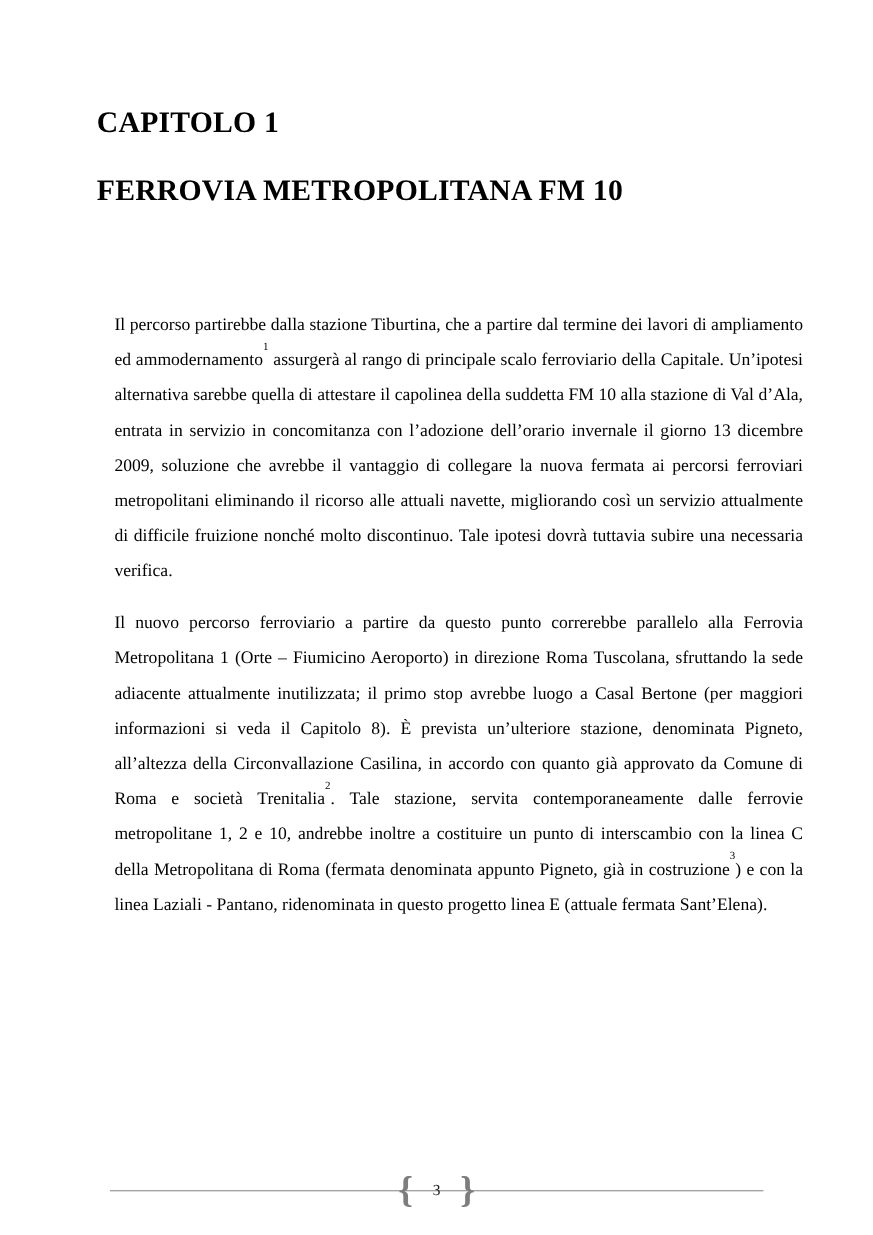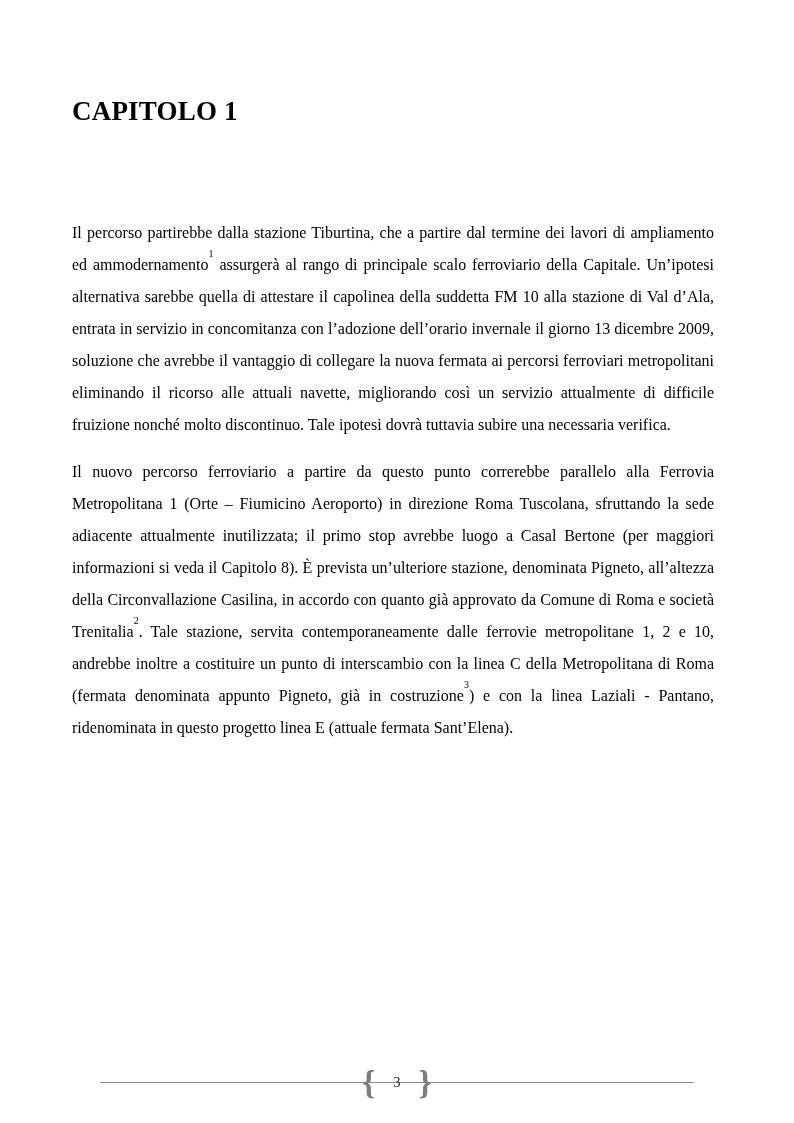--- a/index.html
+++ b/index.html
@@ -11,40 +11,41 @@
     position: relative;
     width: 794px;
     height: 1123px;
     background: #ffffff;
     font-family: "Liberation Serif", "DejaVu Serif", serif;
     color: #000000;
     overflow: hidden;
   }
   .content {
     position: absolute;
-    left: 72px;
+    left: 88px;
     width: 642px;
     top: 95px;
   }
   .chapter-title {
     font-size: 27px;
     font-weight: bold;
     line-height: 1.2;
     margin: 0;
     letter-spacing: 0.2px;
   }
   .chapter-subtitle {
     font-size: 27px;
     font-weight: bold;
     line-height: 1.2;
     margin: 30px 0 0 0;
     letter-spacing: 0.2px;
   }
   .body-paragraphs {
     margin-top: 90px;
+    margin-left: 16px;
   }
   .body-paragraphs p {
     font-size: 16px;
     line-height: 32px;
     text-align: justify;
     margin: 0 0 15px 0;
   }
   .body-paragraphs sup {
     font-size: 10px;
     line-height: 0;
@@ -89,20 +90,21 @@
     line-height: 30px;
   }
 </style>
 </head>
 <body>
 
 <div class="page">
 
   <div class="content">
     <h1 class="chapter-title">CAPITOLO 1</h1>
+    <h1 class="chapter-subtitle">FERROVIA METROPOLITANA FM 10</h1>
 
     <div class="body-paragraphs">
         <p>Il percorso partirebbe dalla stazione Tiburtina, che a partire dal termine dei lavori di ampliamento ed ammodernamento<sup>1</sup> assurgerà al rango di principale scalo ferroviario della Capitale. Un’ipotesi alternativa sarebbe quella di attestare il capolinea della suddetta FM 10 alla stazione di Val d’Ala, entrata in servizio in concomitanza con l’adozione dell’orario invernale il giorno 13 dicembre 2009, soluzione che avrebbe il vantaggio di collegare la nuova fermata ai percorsi ferroviari metropolitani eliminando il ricorso alle attuali navette, migliorando così un servizio attualmente di difficile fruizione nonché molto discontinuo. Tale ipotesi dovrà tuttavia subire una necessaria verifica.</p>
         <p>Il nuovo percorso ferroviario a partire da questo punto correrebbe parallelo alla Ferrovia Metropolitana 1 (Orte – Fiumicino Aeroporto) in direzione Roma Tuscolana, sfruttando la sede adiacente attualmente inutilizzata; il primo stop avrebbe luogo a Casal Bertone (per maggiori informazioni si veda il Capitolo 8). È prevista un’ulteriore stazione, denominata Pigneto, all’altezza della Circonvallazione Casilina, in accordo con quanto già approvato da Comune di Roma e società Trenitalia<sup>2</sup>. Tale stazione, servita contemporaneamente dalle ferrovie metropolitane 1, 2 e 10, andrebbe inoltre a costituire un punto di interscambio con la linea C della Metropolitana di Roma (fermata denominata appunto Pigneto,  già in costruzione<sup>3</sup>) e con la linea Laziali - Pantano, ridenominata in questo progetto linea E (attuale fermata Sant’Elena).</p>
       </div>
   </div>
 
   <div class="footer">
     <div class="footer-line"></div>
     <div class="footer-center">

